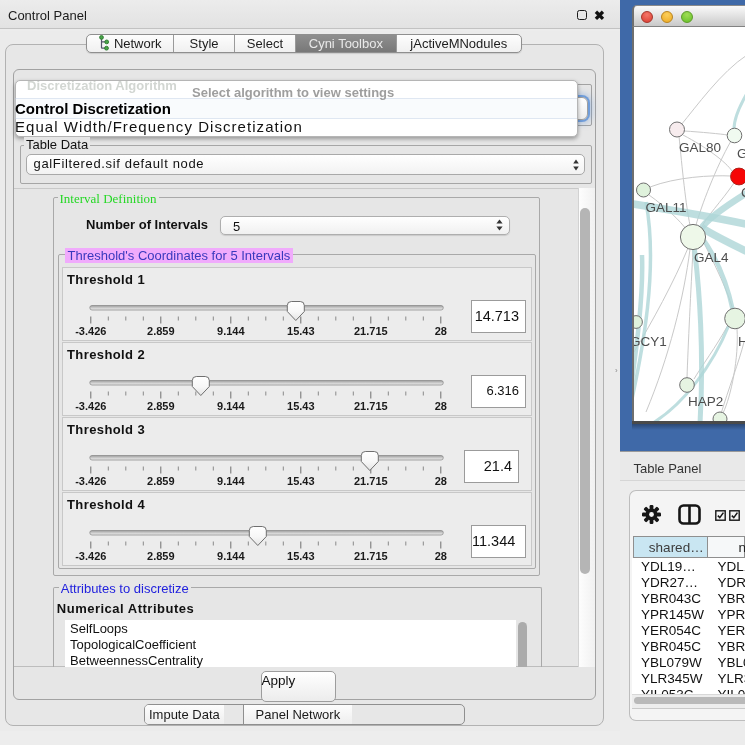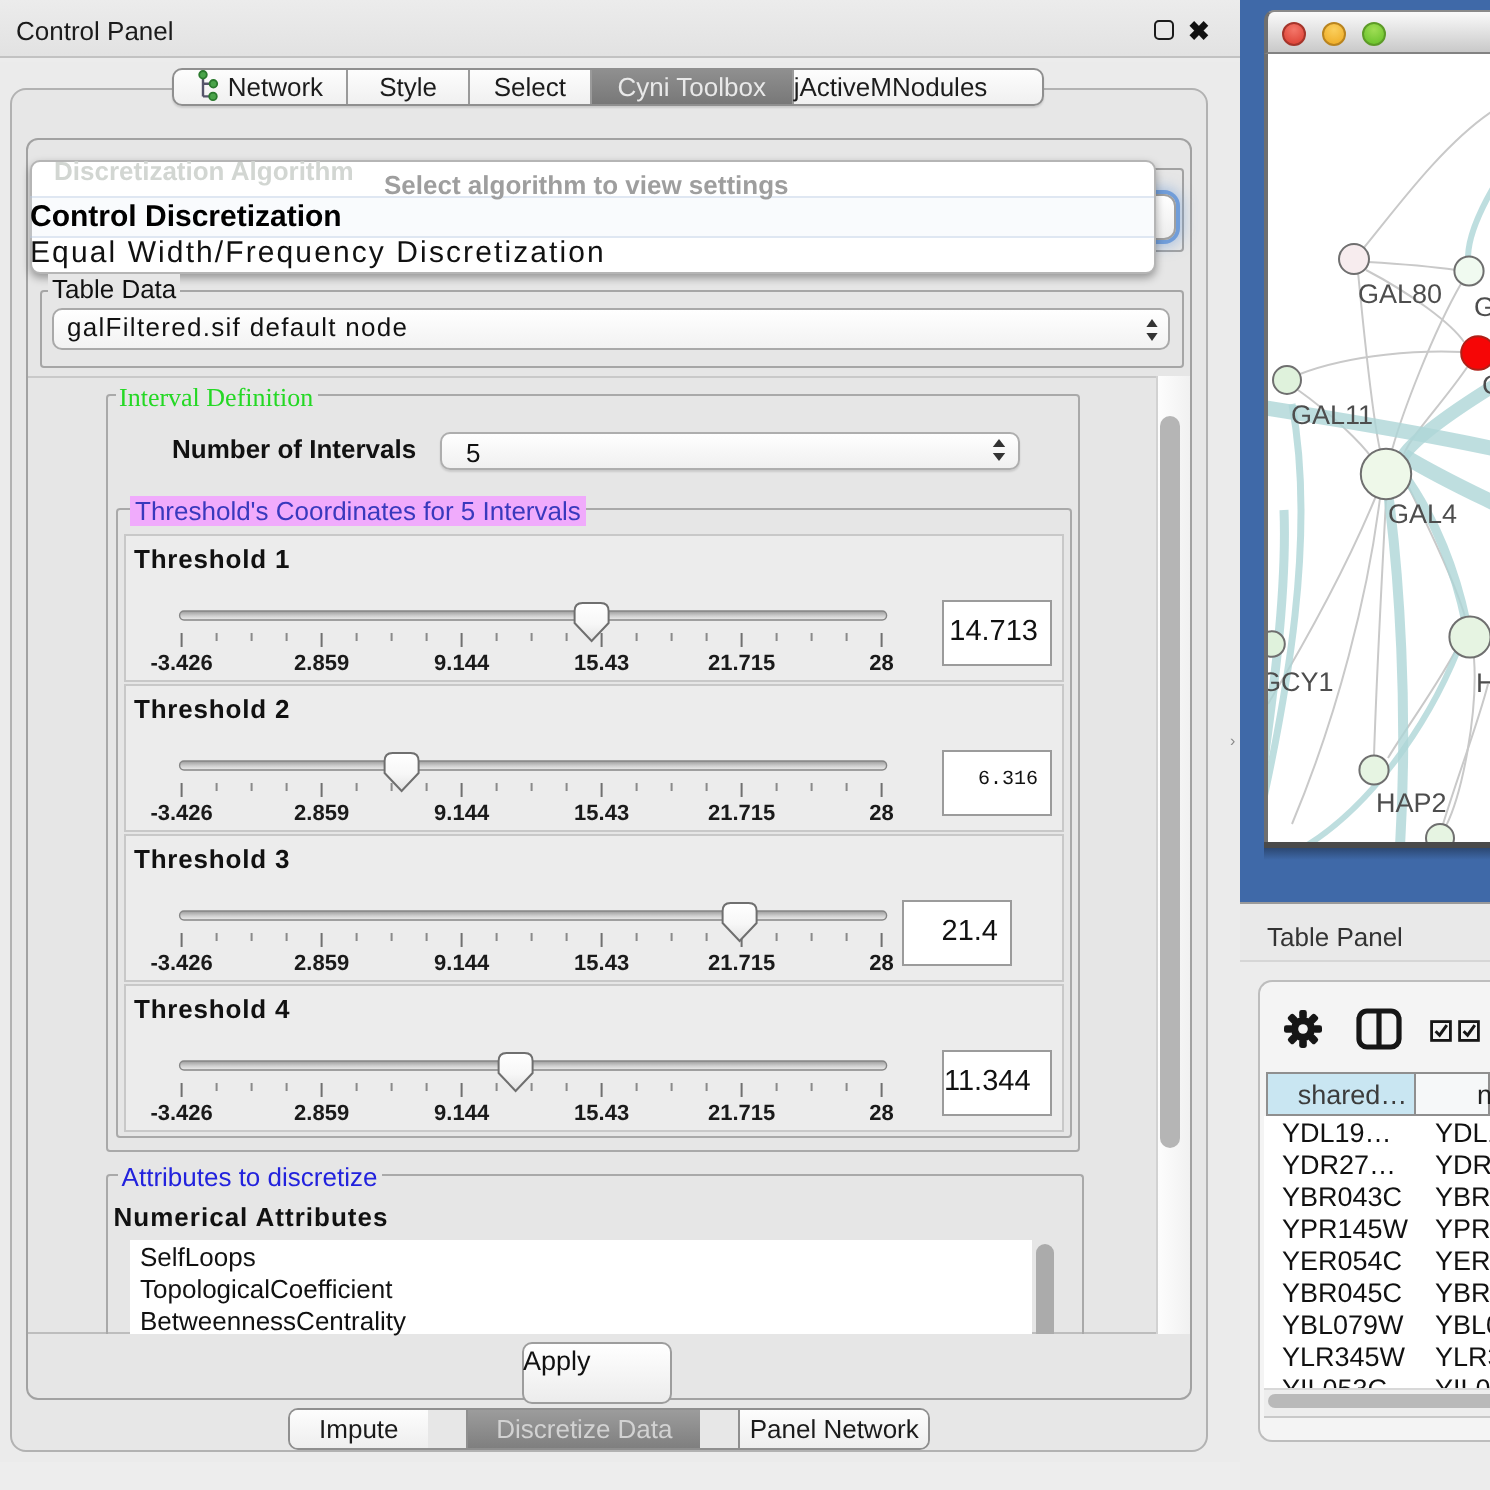--- a/index.html
+++ b/index.html
@@ -18,21 +18,21 @@
         <line x1="3.5" y1="2.2" x2="3.5" y2="13.2" stroke="#55556a" stroke-width="1.2"></line>
         <line x1="3.5" y1="6.9" x2="8.7" y2="6.9" stroke="#55556a" stroke-width="1.2"></line>
         <line x1="3.5" y1="13.2" x2="8.5" y2="13.2" stroke="#55556a" stroke-width="1.2"></line>
         <circle cx="3.5" cy="2.4" r="1.9" fill="#4aa44a" stroke="#2b7a2e" stroke-width="0.9"></circle>
         <circle cx="8.7" cy="6.9" r="1.9" fill="#4aa44a" stroke="#2b7a2e" stroke-width="0.9"></circle>
         <circle cx="8.5" cy="13.2" r="1.9" fill="#4aa44a" stroke="#2b7a2e" stroke-width="0.9"></circle>
       </svg> Network</div>
 <div style="width:61.099999999999994px;height:100%;font-size:13px;line-height:18px;text-align:center;color:#1c1c1c;border-left:1px solid #9a9a9a;">Style</div>
 <div style="width:61.099999999999994px;height:100%;font-size:13px;line-height:18px;text-align:center;color:#1c1c1c;border-left:1px solid #9a9a9a;">Select</div>
 <div style="width:101.39999999999998px;height:100%;font-size:13px;line-height:18px;text-align:center;background:linear-gradient(#8f8f8f,#787878);color:#e9e9e9;border-left:1px solid #9a9a9a;">Cyni Toolbox</div>
-<div style="width:125.30000000000007px;height:100%;font-size:13px;line-height:18px;color:#1c1c1c;border-left:1px solid #9a9a9a;">jActiveMNodules</div>
+<div style="width:125.30000000000007px;height:100%;font-size:13px;line-height:18px;text-align:center;color:#1c1c1c;border-left:1px solid #9a9a9a;">jActiveMNodules</div>
 </div>
 <div class="abs" style="left:13px;top:68.5px;width:582.5px;height:631.5px;background:#e6e6e6;border:1px solid #a2a2a2;border-radius:6px;"></div>
 <div class="abs" style="left:20.5px;top:84px;width:571px;height:42px;border:1px solid #a2a2a2;border-radius:2px;"></div>
 <div class="abs" style="left:26px;top:97px;width:562px;height:22.5px;background:linear-gradient(#fff,#ededed);border:1px solid #9f9f9f;border-radius:6px;box-shadow:0 0 0 2px rgba(104,152,216,0.9),0 0 7px 3px rgba(104,152,216,0.5);"></div>
 <div class="abs" style="left:14.5px;top:80px;width:563.5px;height:56.5px;background:#fff;border:1px solid #b5b5b5;border-radius:5px;box-shadow:0 2px 4px rgba(0,0,0,0.35);"></div>
 <div class="abs" style="left:15px;top:97.5px;width:562px;height:21px;background:rgba(228,238,248,0.22);border-top:1px solid rgba(175,195,220,0.35);border-bottom:1px solid rgba(175,195,220,0.35);"></div>
 <div class="abs" style="left:27px;top:78px;font-size:13px;font-weight:bold;color:#d2d6d2;">Discretization Algorithm</div>
 <div class="abs" style="left:192px;top:84.5px;font-size:13px;font-weight:600;color:#9e9e9e;">Select algorithm to view settings</div>
 <div class="abs" style="left:15px;top:99.5px;font-size:15px;font-weight:bold;color:#000;">Control Discretization</div>
 <div class="abs" style="left:15px;top:118px;font-size:15px;letter-spacing:1.05px;color:#111;">Equal Width/Frequency Discretization</div>
@@ -142,21 +142,21 @@
     <line x1="361.3" y1="49.5" x2="361.3" y2="53.5" stroke="#8a8a8a" stroke-width="1"></line>
     <line x1="378.8" y1="49.5" x2="378.8" y2="56.5" stroke="#707070" stroke-width="1"></line>
     <text x="28.8" y="68" font-family="Liberation Sans" font-size="11" font-weight="bold" fill="#1a1a1a" text-anchor="middle">-3.426</text>
     <text x="98.8" y="68" font-family="Liberation Sans" font-size="11" font-weight="bold" fill="#1a1a1a" text-anchor="middle">2.859</text>
     <text x="168.8" y="68" font-family="Liberation Sans" font-size="11" font-weight="bold" fill="#1a1a1a" text-anchor="middle">9.144</text>
     <text x="238.8" y="68" font-family="Liberation Sans" font-size="11" font-weight="bold" fill="#1a1a1a" text-anchor="middle">15.43</text>
     <text x="308.8" y="68" font-family="Liberation Sans" font-size="11" font-weight="bold" fill="#1a1a1a" text-anchor="middle">21.715</text>
     <text x="378.8" y="68" font-family="Liberation Sans" font-size="11" font-weight="bold" fill="#1a1a1a" text-anchor="middle">28</text>
     <path d="M 130.3,38.5 Q 130.3,34.5 134.3,34.5 L 143.3,34.5 Q 147.3,34.5 147.3,38.5 L 147.3,44.5 L 138.8,53.5 L 130.3,44.5 Z" fill="url(#th2)" stroke="#6f6f6f" stroke-width="1"></path>
   </svg>
-<div class="abs" style="left:471px;top:375.0px;width:55px;height:33px;background:#fff;border:1.5px solid #9b9b9b;font-size:10px;line-height:30px;text-align:right;padding-right:6px;color:#111;font-family:Liberation Mono, monospace;">6.316</div>
+<div class="abs" style="left:471px;top:375.0px;width:55px;height:33px;background:#fff;border:1.5px solid #9b9b9b;font-size:13px;line-height:30px;text-align:right;padding-right:6px;color:#111;">6.316</div>
 <div class="abs" style="left:62.2px;top:416.5px;width:469.6px;height:74.5px;background:#ececec;border:1px solid #c8c8c8;"></div>
 <div class="abs" style="left:67px;top:421.5px;font-size:13px;font-weight:bold;letter-spacing:0.4px;color:#111;">Threshold 3</div>
 <svg class="abs" style="left:62.2px;top:416.5px;" width="470" height="74" viewBox="0 0 470 74">
     <defs>
       <linearGradient id="tg3" x1="0" y1="0" x2="0" y2="1">
         <stop offset="0" stop-color="#9b9b9b"></stop>
         <stop offset="0.55" stop-color="#cfcfcf"></stop>
         <stop offset="1" stop-color="#ececec"></stop>
       </linearGradient>
       <linearGradient id="th3" x1="0" y1="0" x2="0" y2="1">
@@ -188,21 +188,21 @@
     <line x1="361.3" y1="49.5" x2="361.3" y2="53.5" stroke="#8a8a8a" stroke-width="1"></line>
     <line x1="378.8" y1="49.5" x2="378.8" y2="56.5" stroke="#707070" stroke-width="1"></line>
     <text x="28.8" y="68" font-family="Liberation Sans" font-size="11" font-weight="bold" fill="#1a1a1a" text-anchor="middle">-3.426</text>
     <text x="98.8" y="68" font-family="Liberation Sans" font-size="11" font-weight="bold" fill="#1a1a1a" text-anchor="middle">2.859</text>
     <text x="168.8" y="68" font-family="Liberation Sans" font-size="11" font-weight="bold" fill="#1a1a1a" text-anchor="middle">9.144</text>
     <text x="238.8" y="68" font-family="Liberation Sans" font-size="11" font-weight="bold" fill="#1a1a1a" text-anchor="middle">15.43</text>
     <text x="308.8" y="68" font-family="Liberation Sans" font-size="11" font-weight="bold" fill="#1a1a1a" text-anchor="middle">21.715</text>
     <text x="378.8" y="68" font-family="Liberation Sans" font-size="11" font-weight="bold" fill="#1a1a1a" text-anchor="middle">28</text>
     <path d="M 299.3,38.5 Q 299.3,34.5 303.3,34.5 L 312.3,34.5 Q 316.3,34.5 316.3,38.5 L 316.3,44.5 L 307.8,53.5 L 299.3,44.5 Z" fill="url(#th3)" stroke="#6f6f6f" stroke-width="1"></path>
   </svg>
-<div class="abs" style="left:451px;top:450.0px;width:55px;height:33px;background:#fff;border:1.5px solid #9b9b9b;font-size:14.5px;line-height:30px;text-align:right;padding-right:6px;color:#111;">21.4</div>
+<div class="abs" style="left:464px;top:450.0px;width:55px;height:33px;background:#fff;border:1.5px solid #9b9b9b;font-size:14.5px;line-height:30px;text-align:right;padding-right:6px;color:#111;">21.4</div>
 <div class="abs" style="left:62.2px;top:491.5px;width:469.6px;height:74.5px;background:#ececec;border:1px solid #c8c8c8;"></div>
 <div class="abs" style="left:67px;top:496.5px;font-size:13px;font-weight:bold;letter-spacing:0.4px;color:#111;text-align:right;">Threshold 4</div>
 <svg class="abs" style="left:62.2px;top:491.5px;" width="470" height="74" viewBox="0 0 470 74">
     <defs>
       <linearGradient id="tg4" x1="0" y1="0" x2="0" y2="1">
         <stop offset="0" stop-color="#9b9b9b"></stop>
         <stop offset="0.55" stop-color="#cfcfcf"></stop>
         <stop offset="1" stop-color="#ececec"></stop>
       </linearGradient>
       <linearGradient id="th4" x1="0" y1="0" x2="0" y2="1">
@@ -244,21 +244,20 @@
 <div class="abs" style="left:471px;top:525.0px;width:55px;height:33px;background:#fff;border:1.5px solid #9b9b9b;font-size:14.5px;line-height:30px;text-align:left;padding-right:6px;color:#111;">11.344</div>
 <div class="abs" style="left:52.6px;top:587.4px;width:489.4px;height:80px;border:1px solid #a9a9a9;border-bottom:none;border-radius:2px 2px 0 0;"></div>
 <div class="abs" style="left:58.8px;top:580.5px;font-size:13px;color:#2222dd;background:#e6e6e6;padding:0 2px;">Attributes to discretize</div>
 <div class="abs" style="left:56.8px;top:600.5px;font-size:13px;font-weight:bold;letter-spacing:0.5px;color:#111;">Numerical Attributes</div>
 <div class="abs" style="left:65.4px;top:620px;width:450.6px;height:47px;background:#fff;"></div>
 <div class="abs" style="left:70px;top:620.5px;font-size:13px;color:#111;line-height:16.2px;">SelfLoops<br>TopologicalCoefficient<br>BetweennessCentrality</div>
 <div class="abs" style="left:518px;top:622px;width:9px;height:45px;background:#ababab;border-radius:4.5px 4.5px 0 0;"></div>
 <div class="abs" style="left:260.5px;top:671.4px;width:75.5px;height:31px;background:linear-gradient(#ffffff,#ececec);border:1px solid #9d9d9d;border-radius:5px;font-size:13.5px;text-align:left;line-height:18px;color:#111;">Apply</div>
 <div class="abs" style="left:143.6px;top:704px;width:321.5px;height:20.5px;border:1px solid #8f8f8f;border-radius:5px;overflow:hidden;display:flex;gap:19px;">
 <div style="width:79.6px;height:100%;font-size:13px;line-height:19px;text-align:center;background:linear-gradient(#fdfdfd,#eeeeee);color:#1a1a1a;">Impute Data</div>
-<div style="width:133.5px;height:100%;font-size:13px;line-height:19px;text-align:center;background:linear-gradient(#9c9c9c,#7f7f7f);color:#d2d2d2;border-left:1px solid #8f8f8f;">Discretize Data</div>
 <div style="width:108.40000000000003px;height:100%;font-size:13px;line-height:19px;text-align:center;background:linear-gradient(#fdfdfd,#eeeeee);color:#1a1a1a;border-left:1px solid #8f8f8f;">Panel Network</div>
 </div>
 <div class="abs" style="left:0;top:731px;width:620px;height:14px;background:#ededed;"></div>
 <div class="abs" style="left:615px;top:366px;font-size:8px;color:#8a8a8a;">›</div>
 <div class="abs" style="left:620px;top:0;width:125px;height:450.5px;background:#3f69a8;"></div>
 <div class="abs" style="left:632px;top:5px;width:113px;height:22px;background:linear-gradient(#fafafa,#c9c9c9);border-left:2px solid #6f6f6f;border-top:1px solid #8a8a8a;border-bottom:1px solid #828282;border-radius:5px 0 0 0;"></div>
 <div class="abs" style="left:641px;top:10.5px;width:12px;height:12px;border-radius:50%;background:radial-gradient(circle at 50% 28%,#f4776a,#da3b2f);border:1px solid #a5352b;"></div>
 <div class="abs" style="left:661px;top:10.5px;width:12px;height:12px;border-radius:50%;background:radial-gradient(circle at 50% 28%,#fbcf5d,#eda921);border:1px solid #b9841f;"></div>
 <div class="abs" style="left:681px;top:10.5px;width:12px;height:12px;border-radius:50%;background:radial-gradient(circle at 50% 28%,#a0dd55,#63bf26);border:1px solid #5d9b28;"></div>
 <div class="abs" style="left:632px;top:27px;width:113px;height:394px;background:#fff;border-left:2px solid #6f6f6f;overflow:hidden;">

